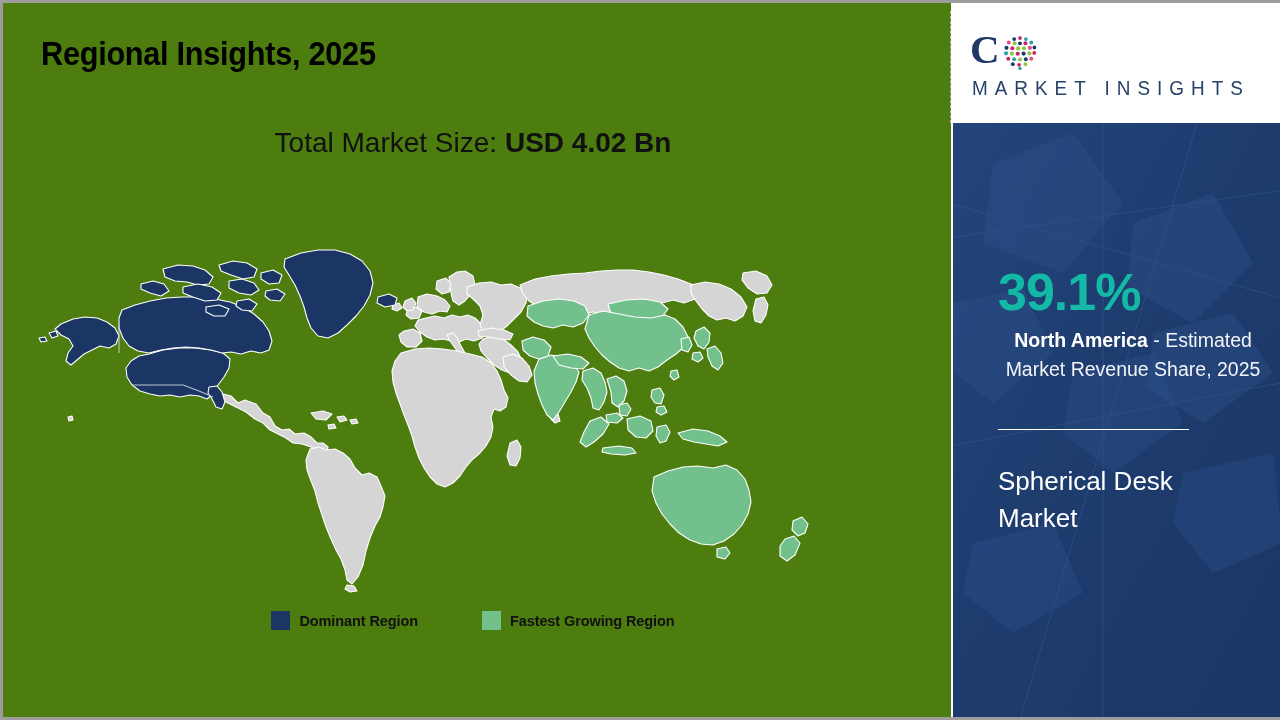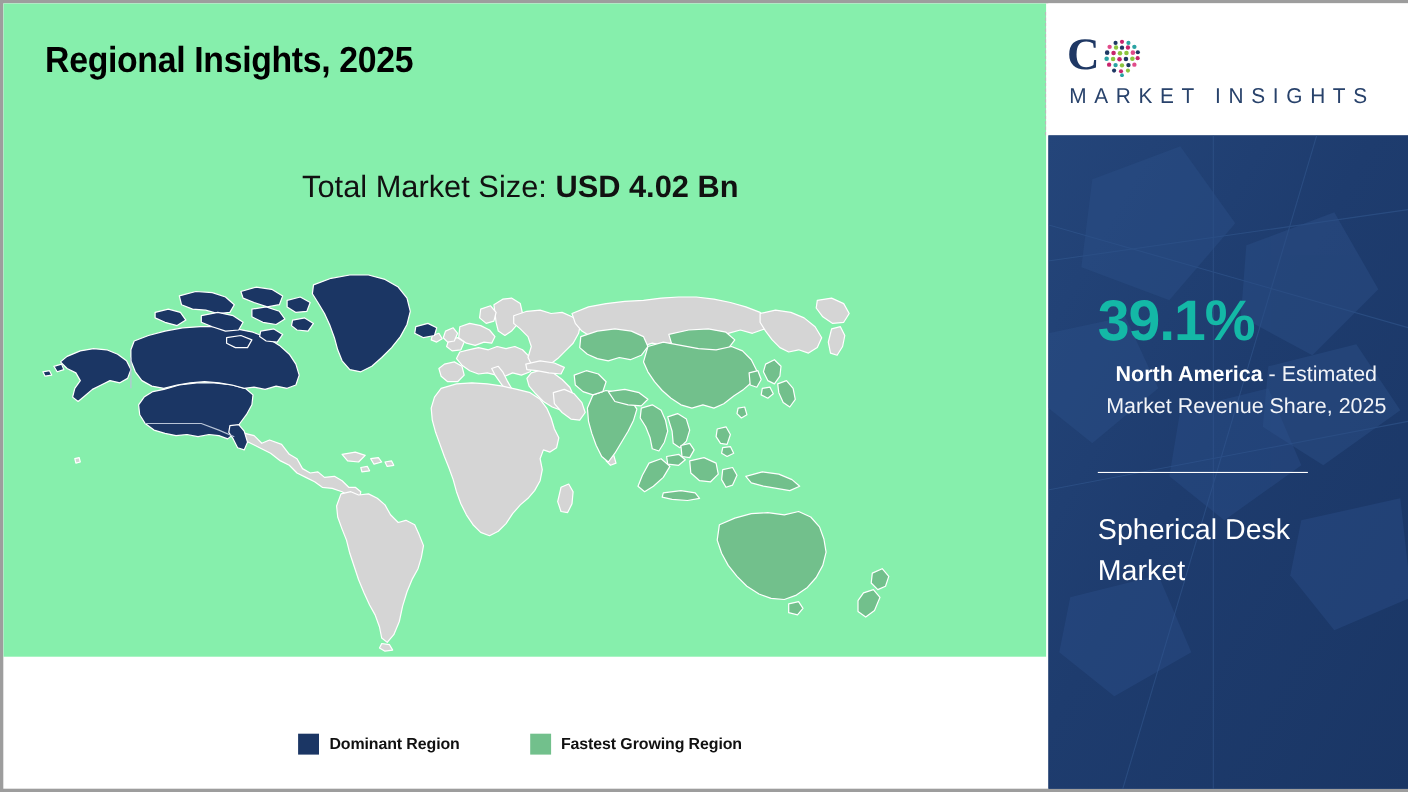--- a/index.html
+++ b/index.html
@@ -25,22 +25,22 @@
     border-bottom: 3px solid #9d9d9d;
     border-right: 0;
     overflow: hidden;
   }
 
   
   #left-col {
     position: absolute;
     left: 0; top: 0;
     width: 948px;
-    height: 594px;
-    background: #86efac;
+    height: 717px;
+    background: #4d7c0f;
   }
 
   #page-title {
     position: absolute;
     left: 38px;
     top: 32px;
     font-size: 33px;
     font-weight: bold;
     color: #000000;
     letter-spacing: -0.3px;
@@ -52,40 +52,39 @@
 
   #market-size {
     position: absolute;
     left: 0;
     top: 124px;
     width: 940px;
     text-align: center;
     font-size: 28px;
     color: #111111;
     white-space: nowrap;
-    margin-top: 27px;
   }
   #market-size .label { font-weight: normal; }
   #market-size .value { font-weight: bold; }
 
   
   #map-wrap {
     position: absolute;
     left: 20px;
     top: 178px;
     width: 900px;
     height: 440px;
   }
   #map-wrap svg { display: block; width: 100%; height: 100%; }
 
   
   #legend {
     position: absolute;
     left: 0;
-    top: 664px;
+    top: 608px;
     width: 940px;
     display: flex;
     justify-content: center;
     align-items: center;
     gap: 64px;
   }
   .legend-item {
     display: flex;
     align-items: center;
     gap: 9px;

